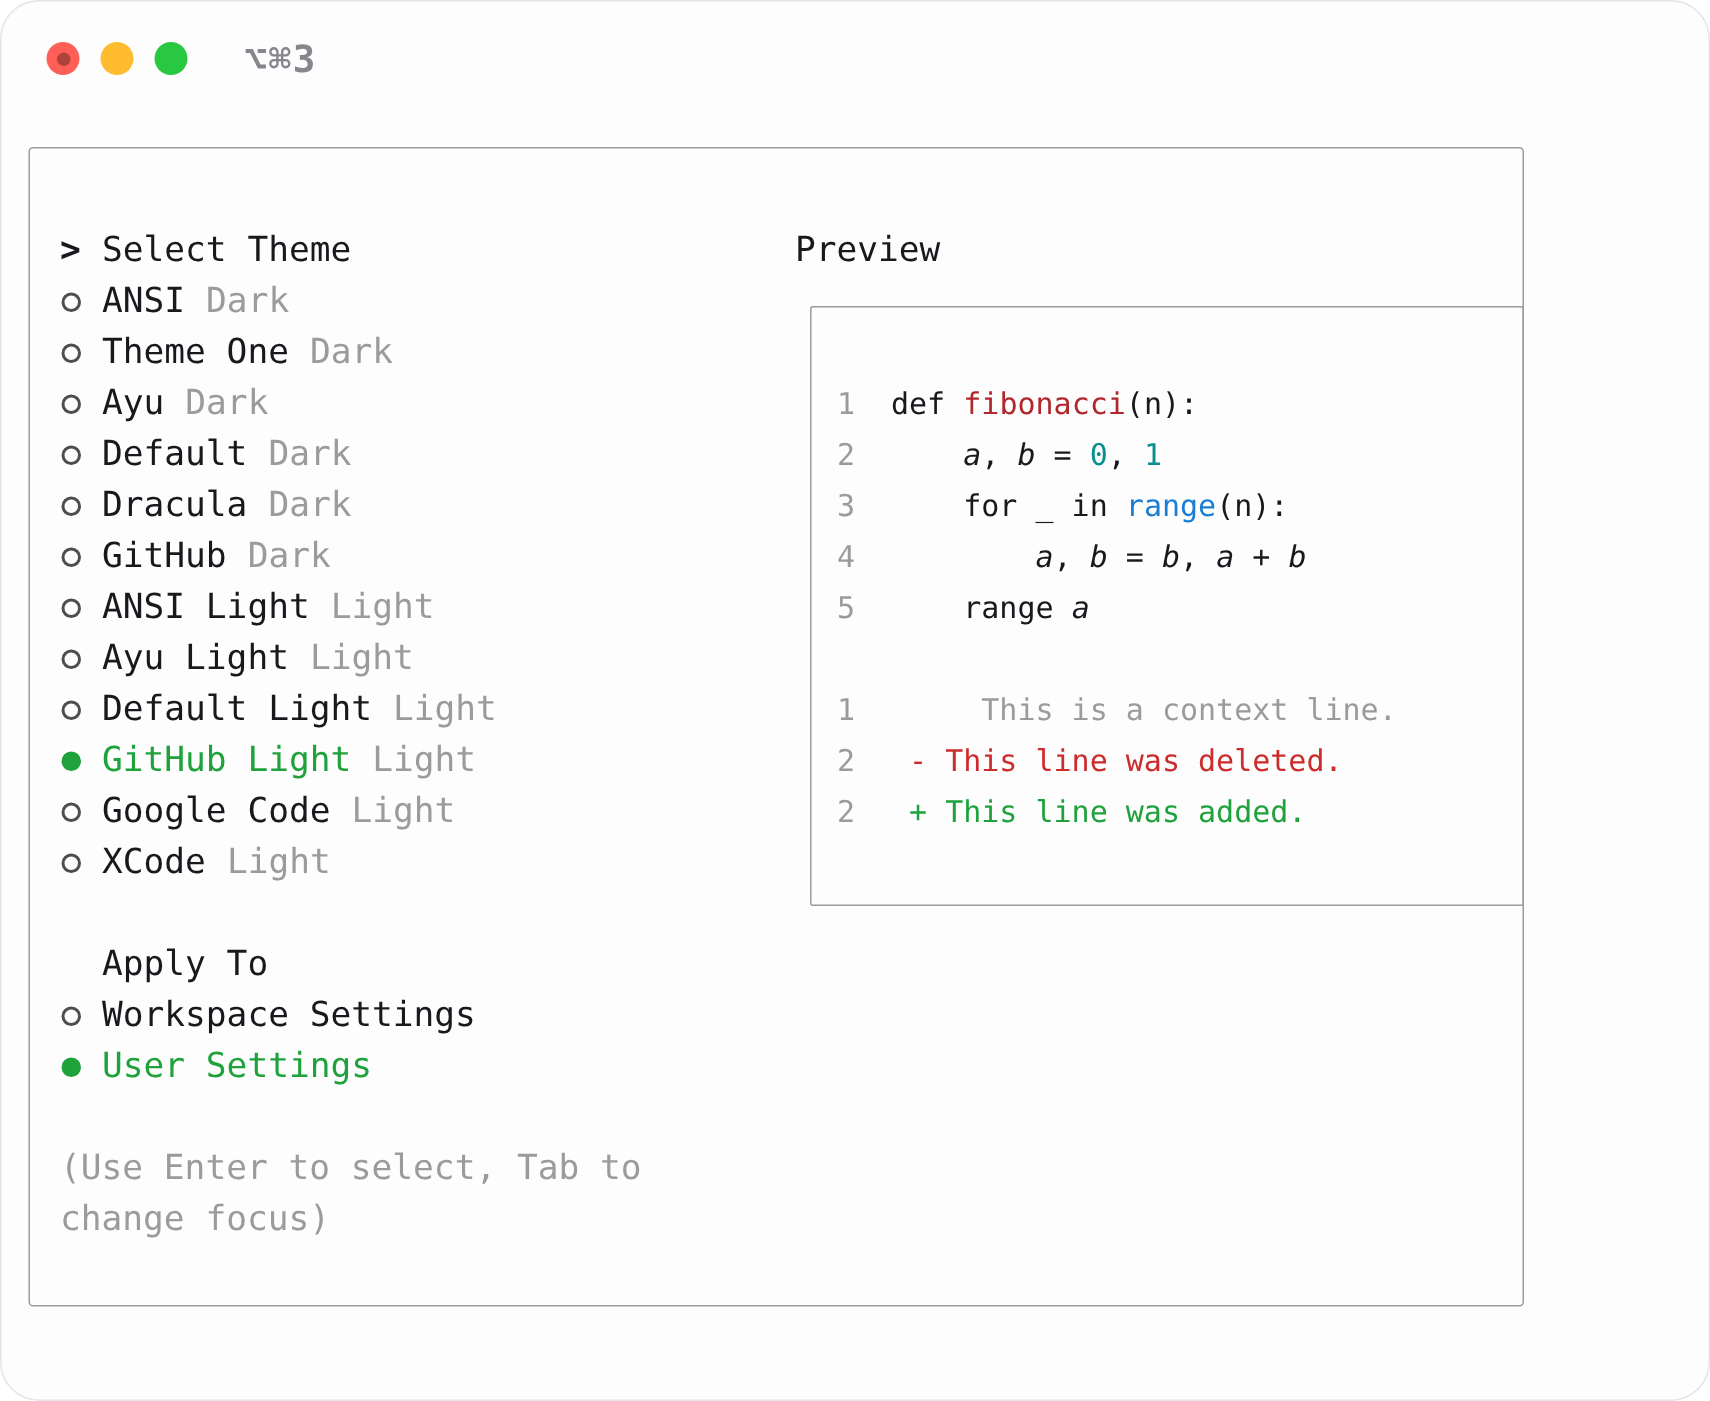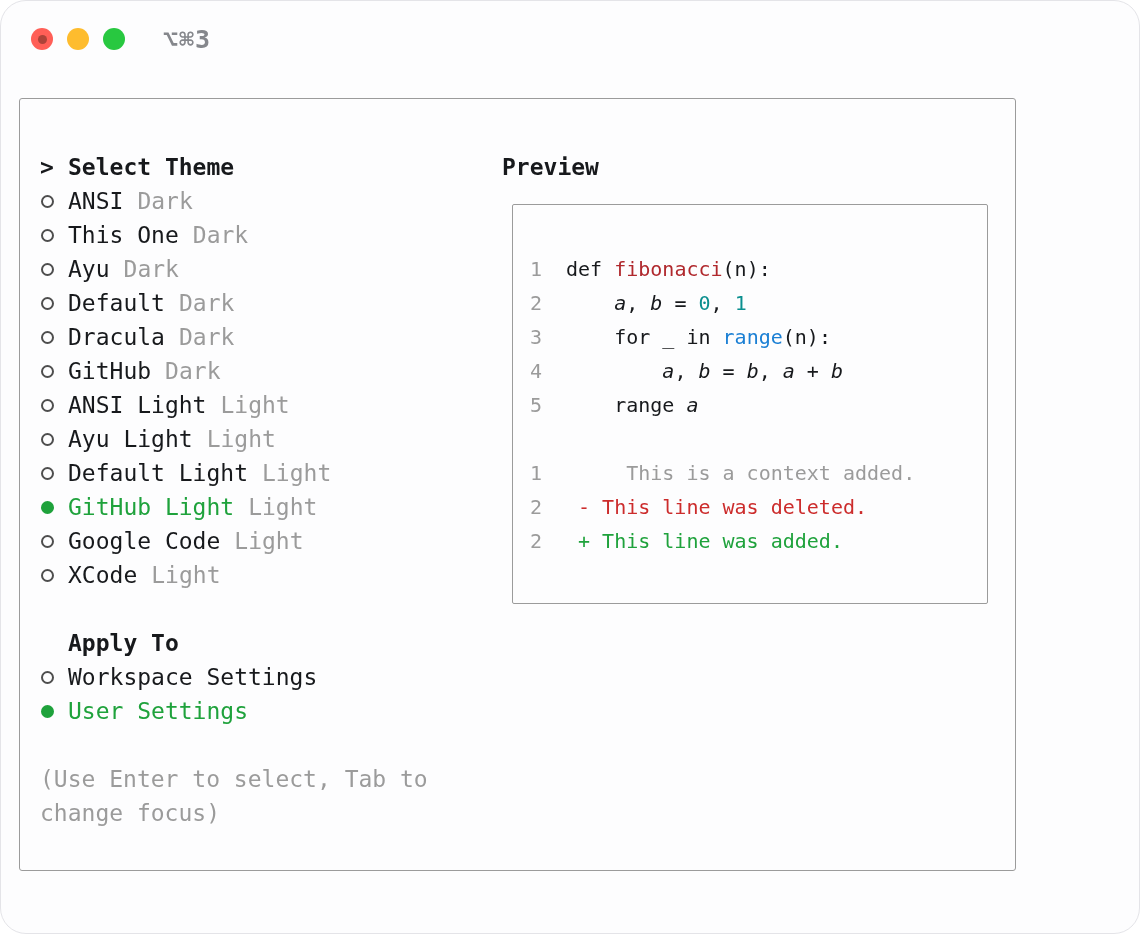--- a/index.html
+++ b/index.html
@@ -33,32 +33,32 @@
     color: #85878c; letter-spacing: 1px;
   }
   .panel {
     position: absolute; left: 18px; top: 97px;
     width: 997px; height: 773px;
     border: 1px solid var(--border-gray);
     border-radius: 3px;
     background: transparent;
   }
   .left  { position: absolute; left: 20px; top: 51px; }
-  .right { position: absolute; left: 482px; top: 51px; }
+  .right { position: absolute; left: 510px; top: 51px; }
   .line {
     height: 34px; display: flex; align-items: center;
     font-size: 23px; color: var(--text); white-space: pre;
   }
   .spacer { height: 34px; }
   .marker {
     width: 28px; flex: none;
     display: inline-flex; align-items: center;
     font-weight: bold; color: var(--text);
   }
-  .bold { font-weight: bold; }
+  .bold { font-weight: normal; }
   .circle {
     width: 13px; height: 13px; border-radius: 50%;
     border: 2px solid #4e4e4e; margin-left: 1px;
   }
   .circle.filled { background: var(--accent-green); border-color: var(--accent-green); }
   .variant { color: var(--muted-gray); margin-left: 14px; }
   .theme-row.selected .tname  { color: var(--accent-green); }
   .apply-row.selected .alabel { color: var(--accent-green); }
   .hint .line { color: var(--muted-gray); }
   .preview-box {
@@ -102,21 +102,21 @@
   <div class="panel">
 
     <div class="left">
       <div class="line">
         <span class="marker">&gt;</span>
         <span class="bold">Select Theme</span>
       </div>
 
       <div id="theme-list">
           <div class="line theme-row"><span class="marker"><span class="circle"></span></span><span class="tname">ANSI</span><span class="variant">Dark</span></div>
-          <div class="line theme-row"><span class="marker"><span class="circle"></span></span><span class="tname">This One</span><span class="variant">Dark</span></div>
+          <div class="line theme-row"><span class="marker"><span class="circle"></span></span><span class="tname">Theme One</span><span class="variant">Dark</span></div>
           <div class="line theme-row"><span class="marker"><span class="circle"></span></span><span class="tname">Ayu</span><span class="variant">Dark</span></div>
           <div class="line theme-row"><span class="marker"><span class="circle"></span></span><span class="tname">Default</span><span class="variant">Dark</span></div>
           <div class="line theme-row"><span class="marker"><span class="circle"></span></span><span class="tname">Dracula</span><span class="variant">Dark</span></div>
           <div class="line theme-row"><span class="marker"><span class="circle"></span></span><span class="tname">GitHub</span><span class="variant">Dark</span></div>
           <div class="line theme-row"><span class="marker"><span class="circle"></span></span><span class="tname">ANSI Light</span><span class="variant">Light</span></div>
           <div class="line theme-row"><span class="marker"><span class="circle"></span></span><span class="tname">Ayu Light</span><span class="variant">Light</span></div>
           <div class="line theme-row"><span class="marker"><span class="circle"></span></span><span class="tname">Default Light</span><span class="variant">Light</span></div>
           <div class="line theme-row selected"><span class="marker"><span class="circle filled"></span></span><span class="tname">GitHub Light</span><span class="variant">Light</span></div>
           <div class="line theme-row"><span class="marker"><span class="circle"></span></span><span class="tname">Google Code</span><span class="variant">Light</span></div>
           <div class="line theme-row"><span class="marker"><span class="circle"></span></span><span class="tname">XCode</span><span class="variant">Light</span></div>
@@ -146,20 +146,20 @@
       <div class="line">
         <span class="bold">Preview</span>
       </div>
       <div class="preview-box" id="preview-box">
           <div class="code-line"><span class="lnum">1</span><span class="code"><span class="seg-plain">def </span><span class="seg-func">fibonacci</span><span class="seg-plain">(n):</span></span></div>
           <div class="code-line"><span class="lnum">2</span><span class="code"><span class="seg-plain">    </span><span class="seg-var">a</span><span class="seg-plain">, </span><span class="seg-var">b</span><span class="seg-plain"> = </span><span class="seg-number">0</span><span class="seg-plain">, </span><span class="seg-number">1</span></span></div>
           <div class="code-line"><span class="lnum">3</span><span class="code"><span class="seg-plain">    for _ in </span><span class="seg-builtin">range</span><span class="seg-plain">(n):</span></span></div>
           <div class="code-line"><span class="lnum">4</span><span class="code"><span class="seg-plain">        </span><span class="seg-var">a</span><span class="seg-plain">, </span><span class="seg-var">b</span><span class="seg-plain"> = </span><span class="seg-var">b</span><span class="seg-plain">, </span><span class="seg-var">a</span><span class="seg-plain"> + </span><span class="seg-var">b</span></span></div>
           <div class="code-line"><span class="lnum">5</span><span class="code"><span class="seg-plain">    range </span><span class="seg-var">a</span></span></div>
           <div class="code-line"><span class="lnum"></span><span class="code"></span></div>
-          <div class="code-line"><span class="lnum">1</span><span class="code"><span class="seg-context">     This is a context added.</span></span></div>
+          <div class="code-line"><span class="lnum">1</span><span class="code"><span class="seg-context">     This is a context line.</span></span></div>
           <div class="code-line"><span class="lnum">2</span><span class="code"><span class="seg-deleted"> - This line was deleted.</span></span></div>
           <div class="code-line"><span class="lnum">2</span><span class="code"><span class="seg-added"> + This line was added.</span></span></div>
         </div>
     </div>
 
   </div>
 </div>
 
 </body></html>

